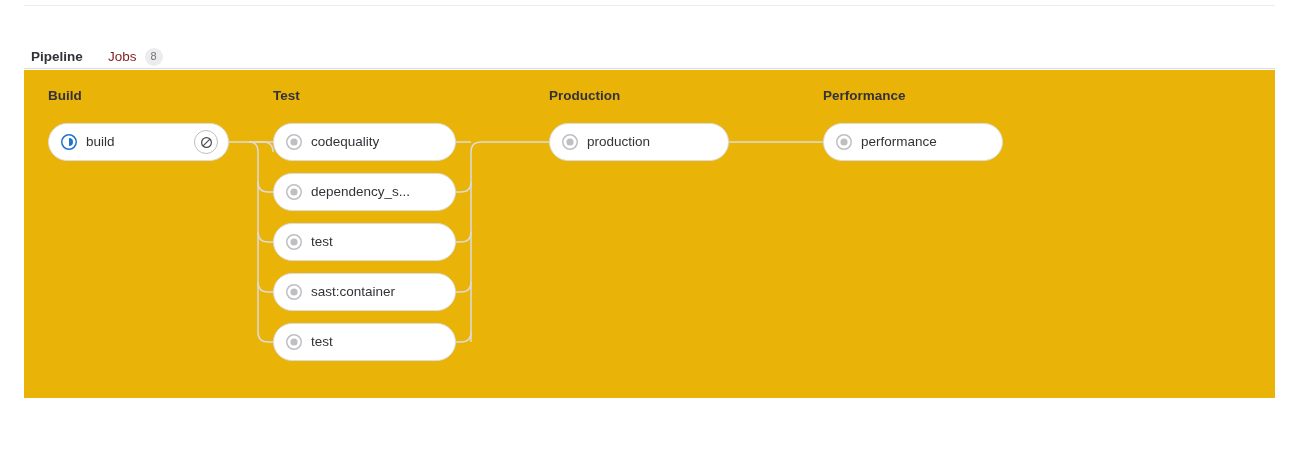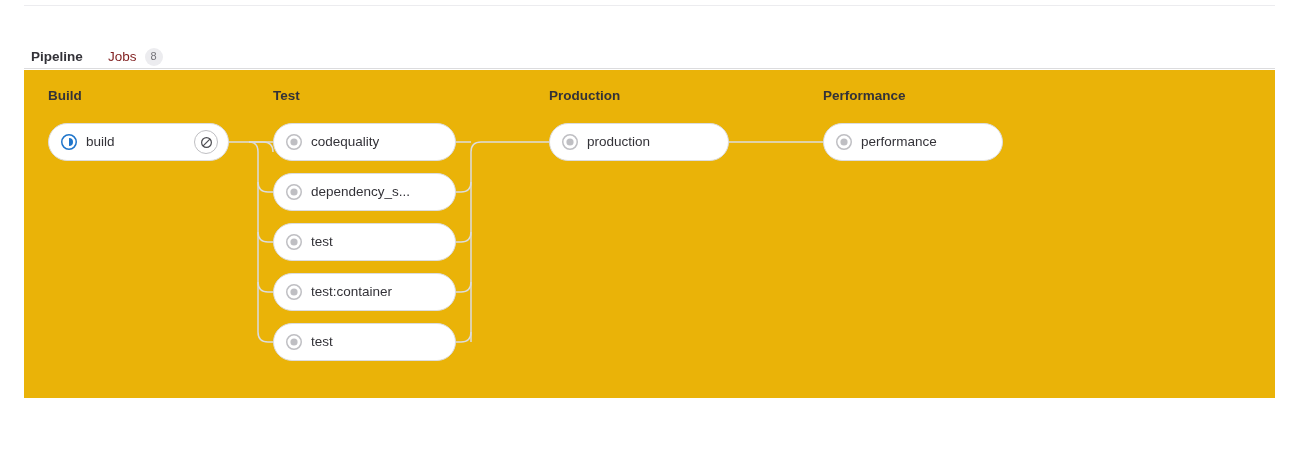--- a/index.html
+++ b/index.html
@@ -286,21 +286,21 @@
           <circle cx="8" cy="8" r="3.6" fill="#bfbfc3"></circle>
         </svg>
         <span class="job-name">test</span>
       </div>
 
       <div class="job" style="top:203px;">
         <svg class="status-icon" viewBox="0 0 16 16">
           <circle cx="8" cy="8" r="7.25" fill="#ffffff" stroke="#bfbfc3" stroke-width="1.5"></circle>
           <circle cx="8" cy="8" r="3.6" fill="#bfbfc3"></circle>
         </svg>
-        <span class="job-name">test:container</span>
+        <span class="job-name">sast:container</span>
       </div>
 
       <div class="job" style="top:253px;">
         <svg class="status-icon" viewBox="0 0 16 16">
           <circle cx="8" cy="8" r="7.25" fill="#ffffff" stroke="#bfbfc3" stroke-width="1.5"></circle>
           <circle cx="8" cy="8" r="3.6" fill="#bfbfc3"></circle>
         </svg>
         <span class="job-name">test</span>
       </div>
     </div>

